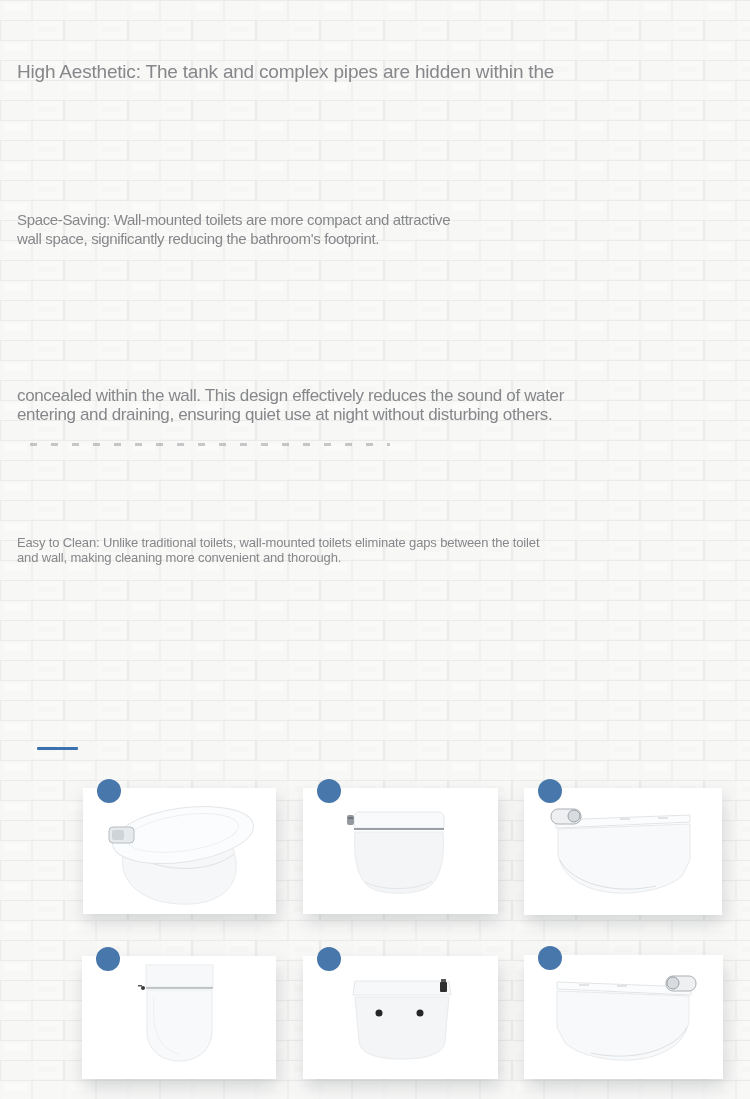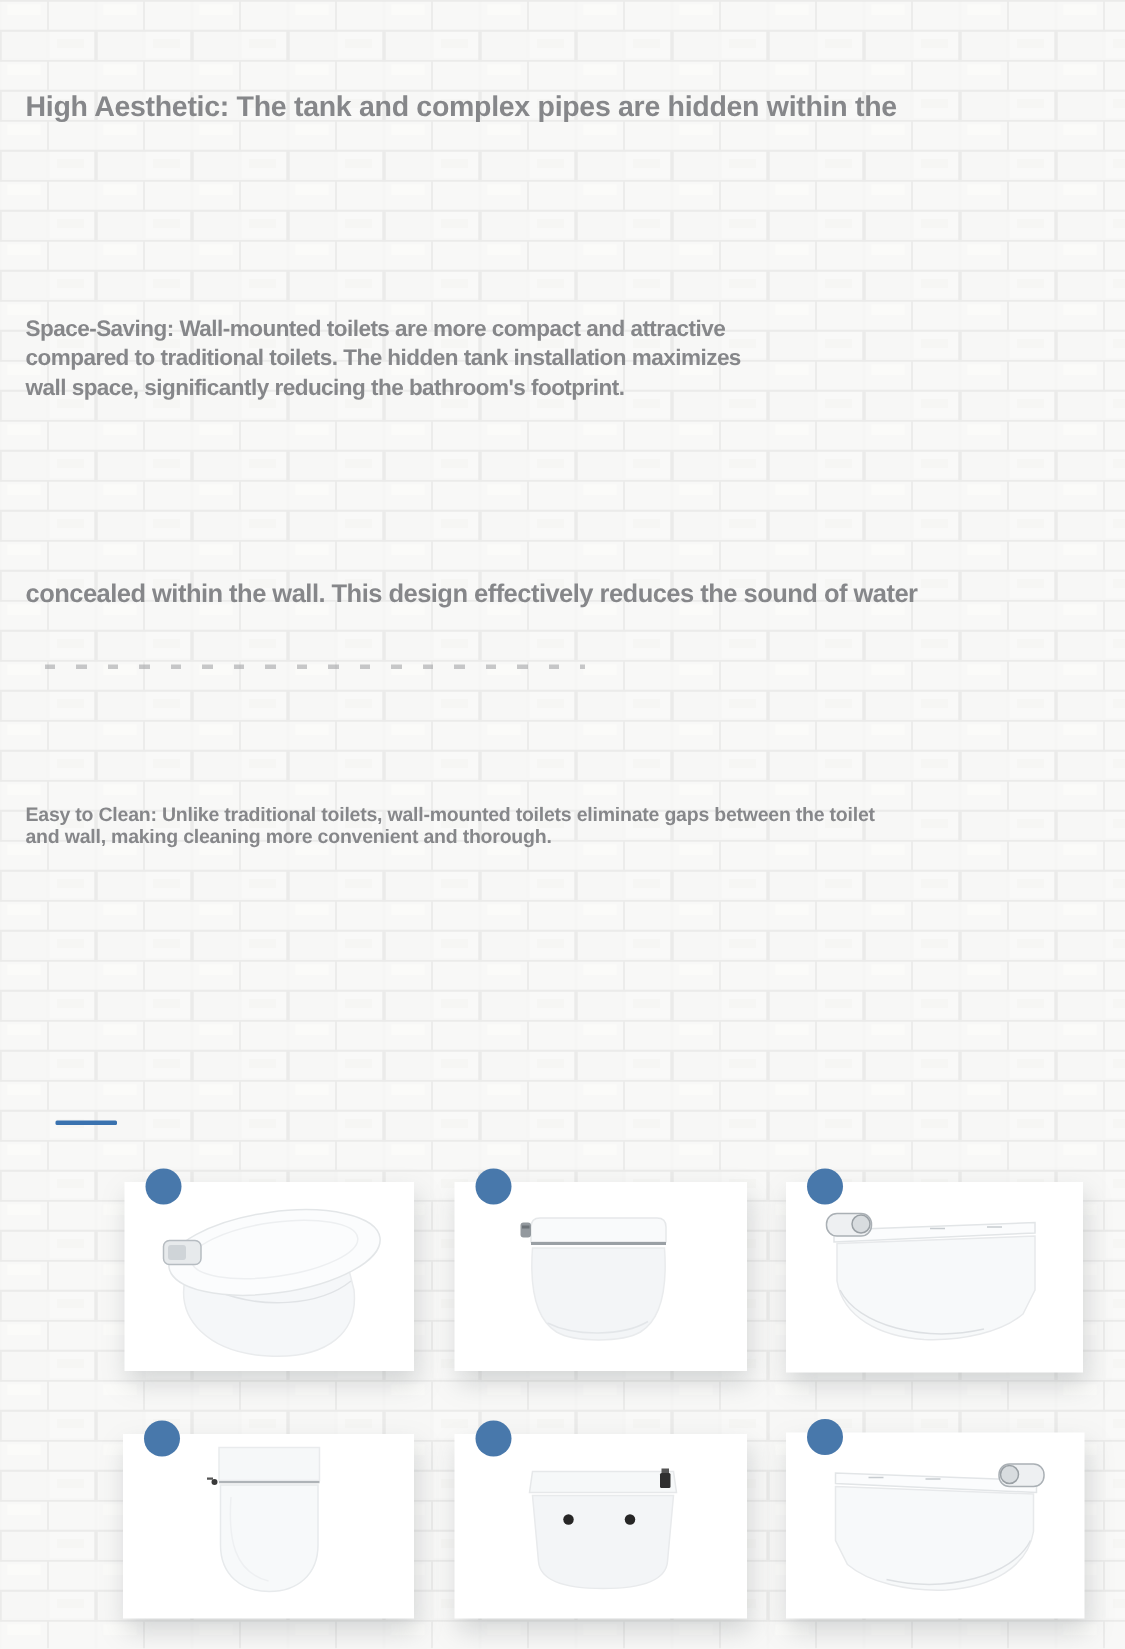--- a/index.html
+++ b/index.html
@@ -9,21 +9,21 @@
     position:relative;
     width:750px; height:1099px;
     overflow:hidden;
     background:#f5f5f4;
   }
   .wall { position:absolute; left:0; top:0; z-index:0; }
 
   .feature {
     position:absolute; z-index:2;
     color:var(--text-gray,#86878a);
-    font-weight:700;
+    font-weight:400;
   }
   .feature .tline { white-space:nowrap; }
 
   .f1 { left:17px; top:61px;  width:720px; font-size:19px;   line-height:22px;   letter-spacing:-0.2px; }
   .f2 { left:17px; top:210px; width:720px; font-size:15px;   line-height:19.4px; letter-spacing:-0.35px; }
   .f3 { left:17px; top:386px; width:720px; font-size:17px;   line-height:19.4px; letter-spacing:-0.35px; }
   .f4 { left:17px; top:536px; width:720px; font-size:13px;   line-height:14.5px; letter-spacing:-0.15px; }
 
   .remnant {
     position:absolute; z-index:2;
@@ -87,26 +87,26 @@
     </defs>
     <rect width="750" height="1099" fill="url(#bricks)"></rect>
   </svg>
 
   <section class="feature f1">
     <div class="tline">High Aesthetic: The tank and complex pipes are hidden within the</div>
   </section>
 
   <section class="feature f2">
     <div class="tline">Space-Saving: Wall-mounted toilets are more compact and attractive</div>
-    <div class="tline">compared to traditional toilets. The hidden tank installation maximizes</div>
     <div class="tline">wall space, significantly reducing the bathroom's footprint.</div>
   </section>
 
   <section class="feature f3">
     <div class="tline">concealed within the wall. This design effectively reduces the sound of water</div>
+    <div class="tline">entering and draining, ensuring quiet use at night without disturbing others.</div>
   </section>
 
   <div class="remnant"></div>
 
   <section class="feature f4">
     <div class="tline">Easy to Clean: Unlike traditional toilets, wall-mounted toilets eliminate gaps between the toilet</div>
     <div class="tline">and wall, making cleaning more convenient and thorough.</div>
   </section>
 
   <div class="heading-underline"></div>

